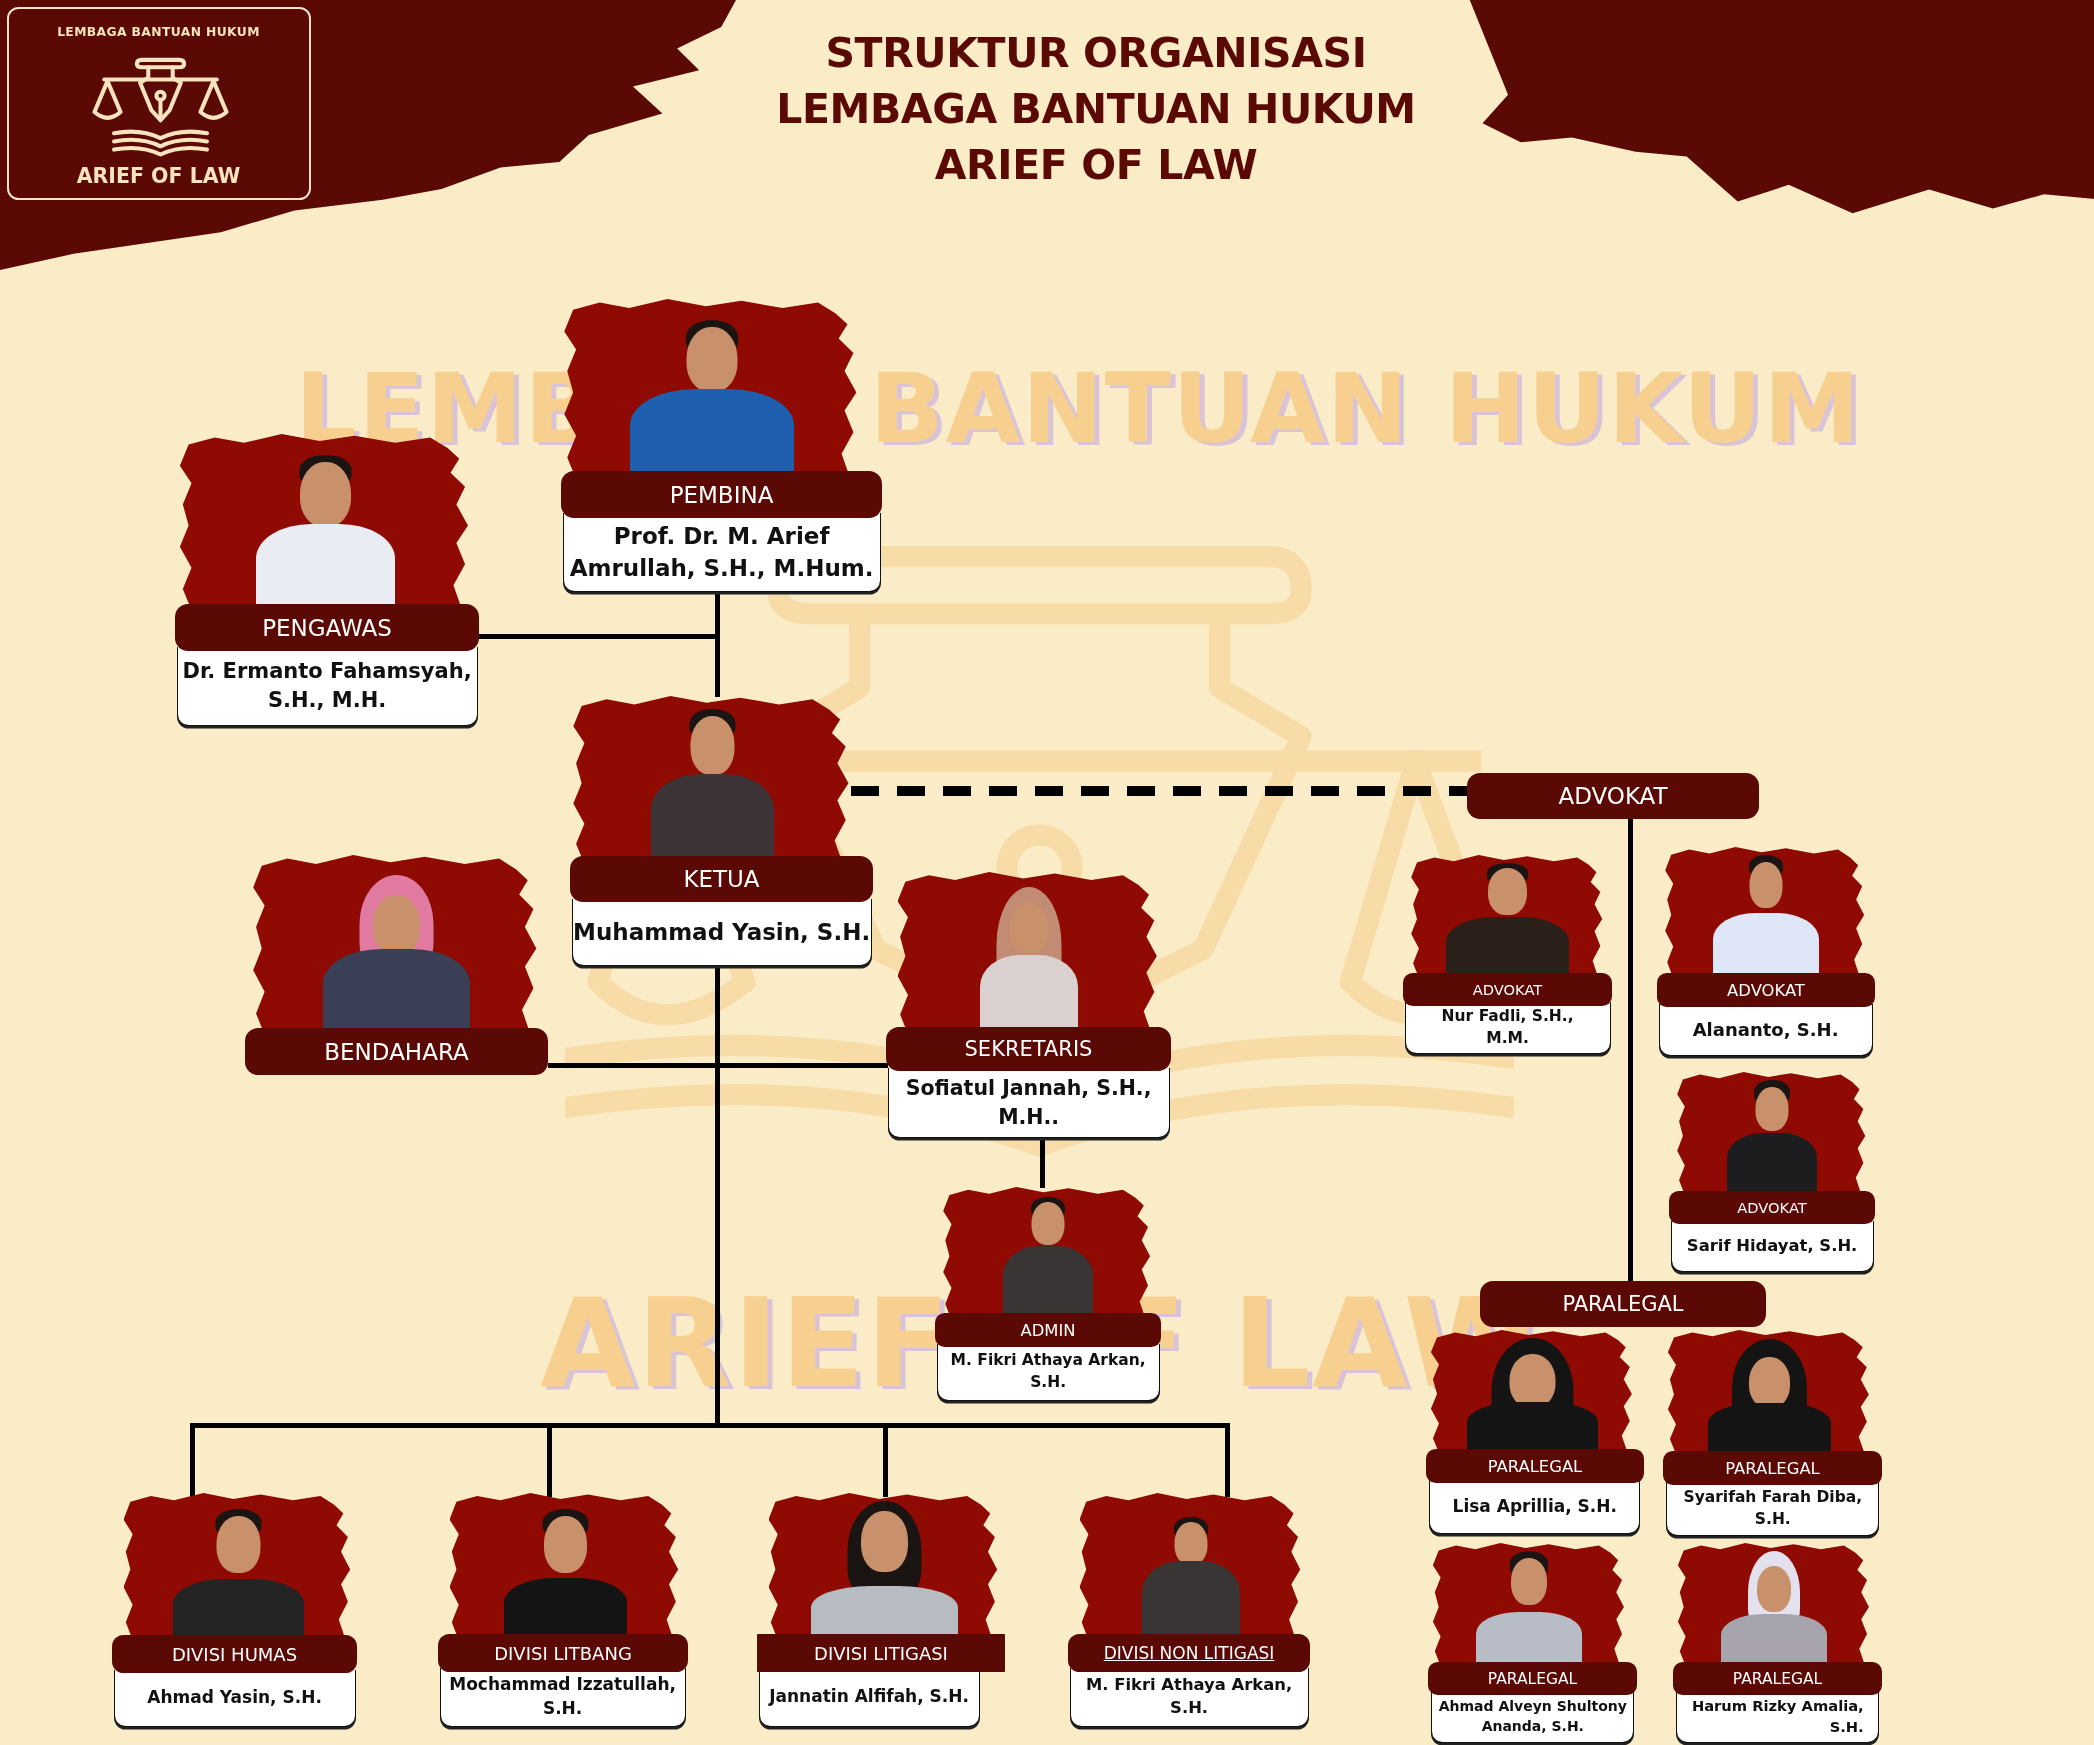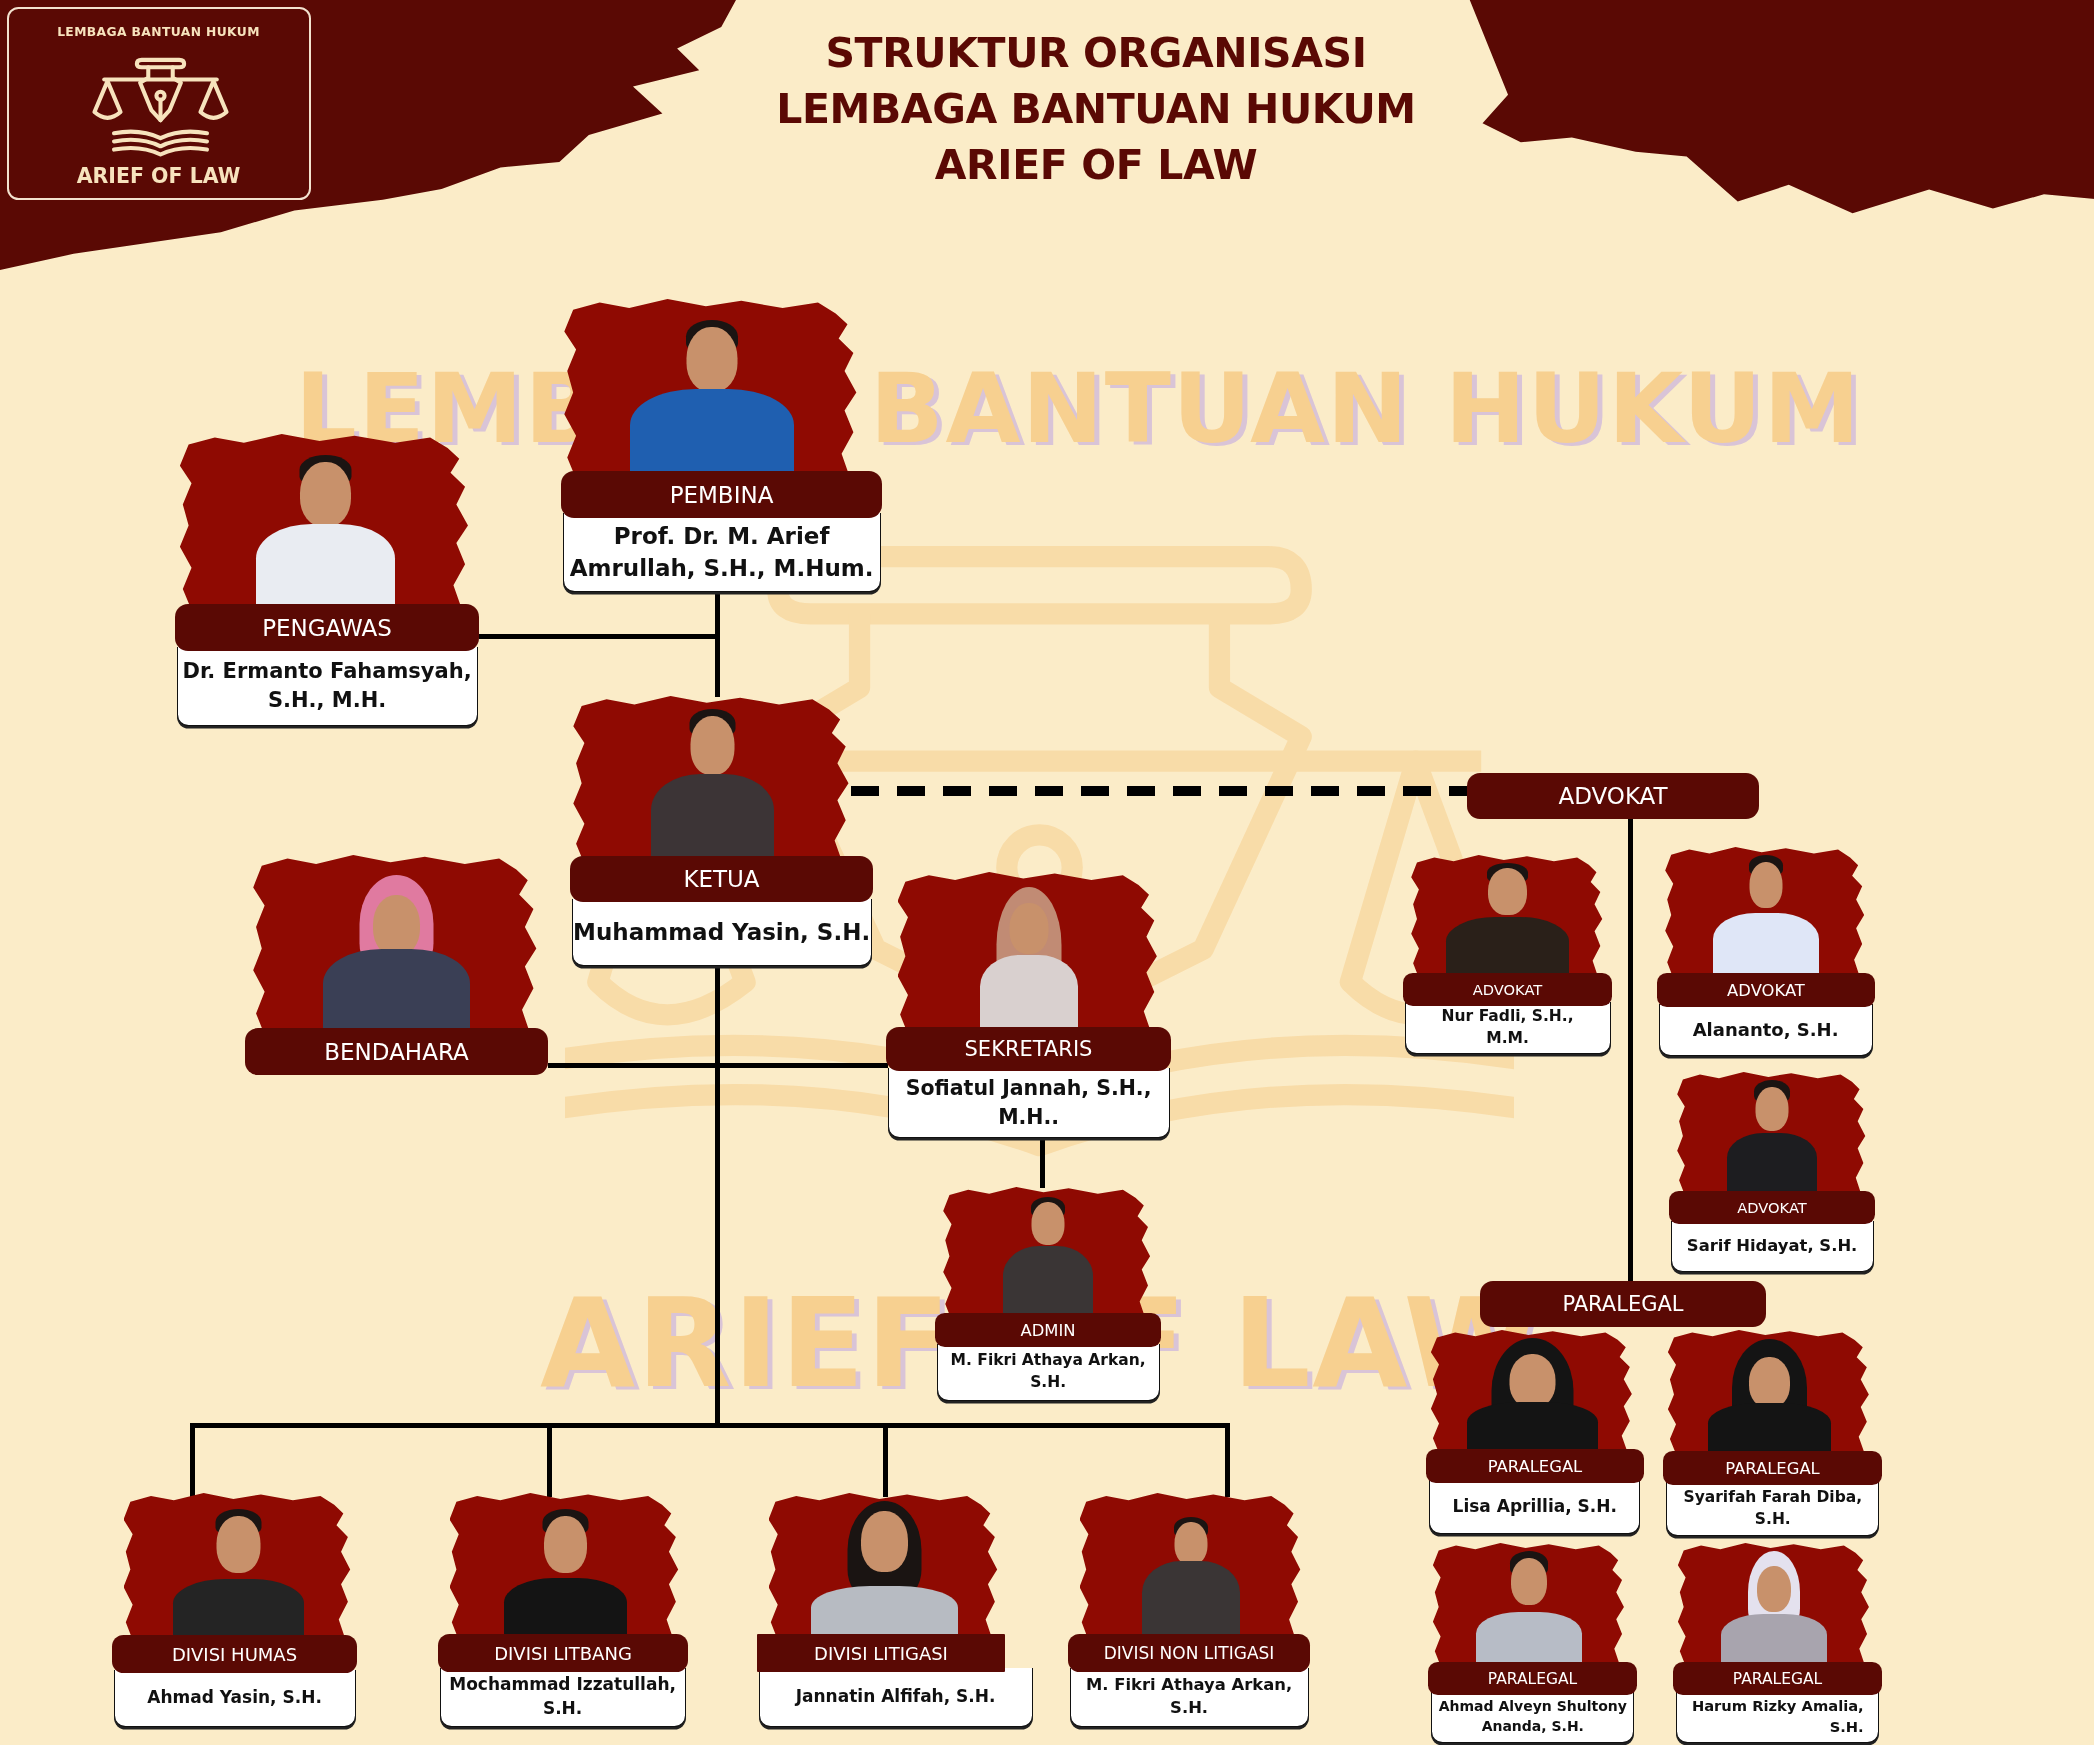--- a/index.html
+++ b/index.html
@@ -352,34 +352,34 @@
 
 <div class="card" style="left:757px; top:1493px; width:248px; height:234px;">
   <div class="photo" style="left:11.5px; top:0; width:231px; height:147px;">
     <div class="person" style="width:147px; height:139px;">
       <div class="hair" style="top:0; width:74px; height:98px; background:#1a1412;"></div>
       <div class="head" style="top:9.8px; width:47px; height:61px;"></div>
       <div class="body" style="width:147px; height:54px; background:#b7bbc2;"></div>
     </div>
   </div>
   <div class="band" style="left:0; top:141px; width:248px; height:38px; font-size:18px; border-radius:1px;">DIVISI LITIGASI</div>
-  <div class="namebox" style="left:1.6px; top:175px; width:274px; height:59px; font-size:17px;">
+  <div class="namebox" style="left:1.6px; top:175px; width:221px; height:59px; font-size:17px;">
     <div>Jannatin Alfifah, S.H.</div>
   </div>
 </div>
 
 <div class="card" style="left:1068px; top:1493px; width:242px; height:234px;">
   <div class="photo" style="left:11.5px; top:0; width:223px; height:147px;">
     <div class="person" style="width:98px; height:123px;">
       <div class="hair" style="top:0; width:34px; height:21px;"></div>
       <div class="head" style="top:4.9px; width:33px; height:43px;"></div>
       <div class="body" style="width:98px; height:79px; background:#3a3535;"></div>
     </div>
   </div>
-  <div class="band" style="left:0; top:141px; width:242px; height:38px; font-size:17px; border-radius:11.5px;">DIVISI NON LITIGASI</div>
+  <div class="band" style="left:0; top:141px; width:242px; height:38px; font-size:17px; border-radius:11.5px;text-decoration:underline;">DIVISI NON LITIGASI</div>
   <div class="namebox" style="left:1.6px; top:175px; width:239px; height:59px; font-size:16.4px;">
     <div>
         <div>M. Fikri Athaya Arkan,</div>
         <div>S.H.</div>
       </div>
   </div>
 </div>
 
 
 </body></html>

